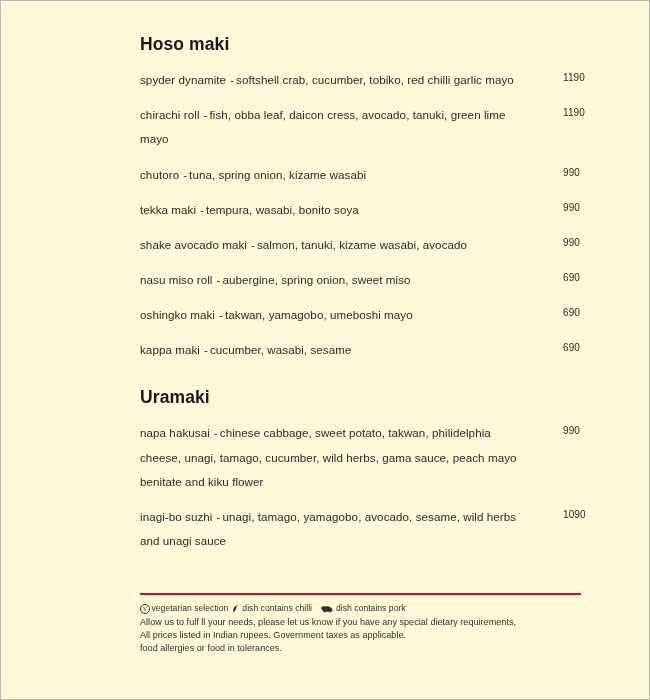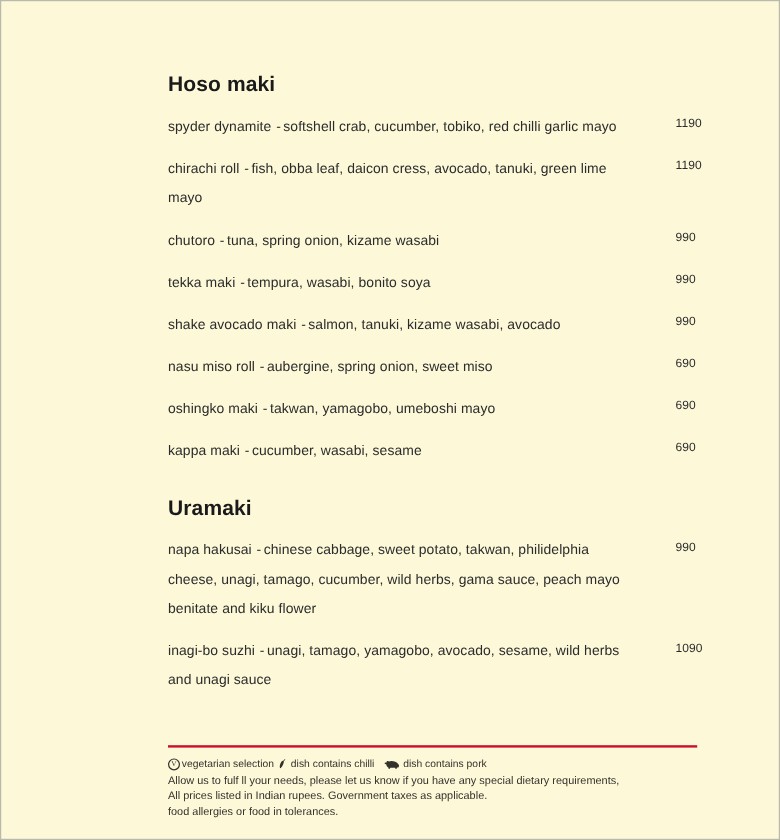--- a/index.html
+++ b/index.html
@@ -19,21 +19,20 @@
     height: 700px;
     background: #fcf8d8;
     border: 1px solid #b9b9ad;
     overflow: hidden;
   }
   .menu-body {
     position: absolute;
     left: 139px;
     top: 34px;
     width: 442px;
-    margin-top: 26px;
   }
   .section {
     margin: 0;
   }
   .section + .section {
     margin-top: 26px;
   }
   .section-title {
     font-size: 17.5px;
     font-weight: bold;
@@ -69,21 +68,21 @@
     top: 0;
     font-size: 10px;
     color: #2b2b2b;
     line-height: 2.08;
     letter-spacing: 0.07px;
     white-space: nowrap;
   }
   .footer {
     position: absolute;
     left: 139px;
-    top: 620px;
+    top: 592px;
     width: 442px;
   }
   .footer-rule {
     width: 441px;
     height: 0;
     border-top: 2px solid #c8102e;
     margin: 0 0 8px 0;
   }
   .legend {
     font-size: 8.6px;

